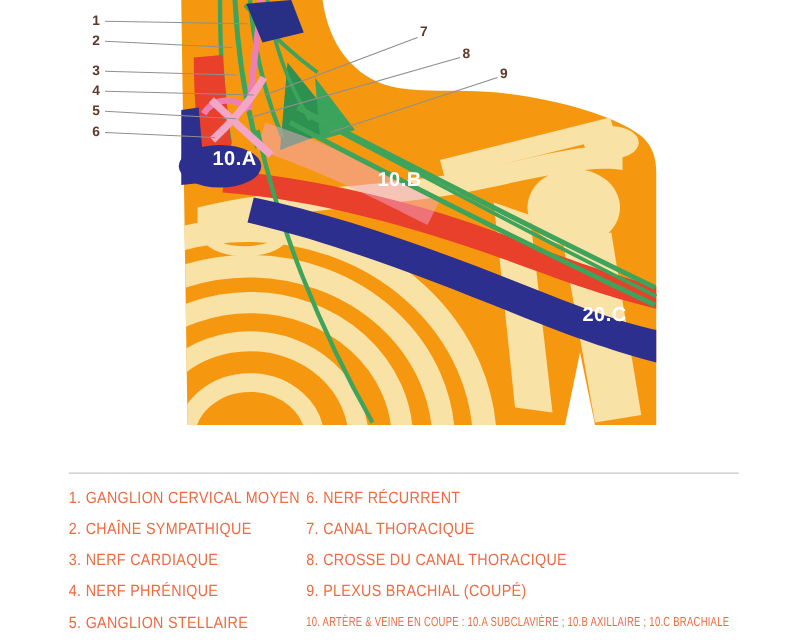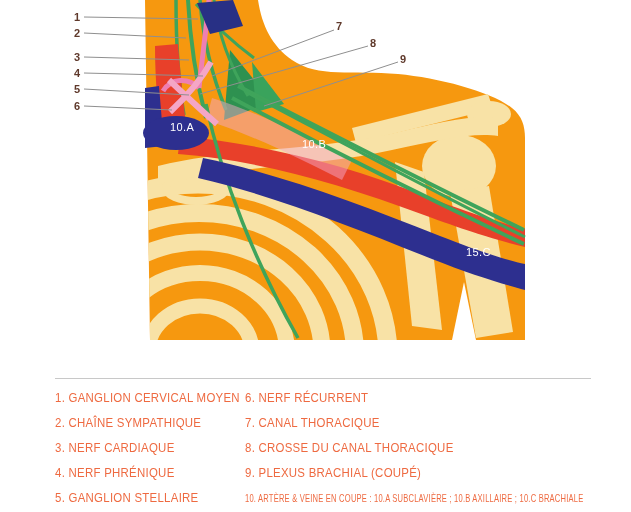--- a/index.html
+++ b/index.html
@@ -10,21 +10,21 @@
 
   
   .callout { position:absolute; font-size:11px; font-weight:bold; color:#5f392b;
              width:14px; text-align:right; line-height:14px; }
   .c1{left:66px;top:10px} .c2{left:66px;top:26px} .c3{left:66px;top:50px}
   .c4{left:66px;top:66px} .c5{left:66px;top:82px} .c6{left:66px;top:99px}
   .c7{left:336px;top:19px;text-align:left} .c8{left:370px;top:36px;text-align:left}
   .c9{left:400px;top:52px;text-align:left}
 
   
-  .vlabel { position:absolute; color:#ffffff; font-size:11px; font-weight:normal;
+  .vlabel { position:absolute; color:#ffffff; font-size:16px; font-weight:bold;
             letter-spacing:.4px; line-height:11px; }
   .va{left:170px;top:122px} .vb{left:302px;top:139px} .vc{left:466px;top:247px}
 
   
   .divider { position:absolute; left:55px; top:378px; width:536px; height:0;
              border:none; border-top:1px solid #c8c8c8; }
   .legend-col { position:absolute; top:390px; }
   .legend-left { left:55px; }
   .legend-right { left:245px; }
   .legend-item { height:25px; font-size:13px; color:#ee6a41; letter-spacing:.3px;
@@ -121,21 +121,21 @@
   <span class="callout c3">3</span>
   <span class="callout c4">4</span>
   <span class="callout c5">5</span>
   <span class="callout c6">6</span>
   <span class="callout c7">7</span>
   <span class="callout c8">8</span>
   <span class="callout c9">9</span>
 
   <span class="vlabel va">10.A</span>
   <span class="vlabel vb">10.B</span>
-  <span class="vlabel vc">15.C</span>
+  <span class="vlabel vc">20.C</span>
 
   <hr class="divider">
 
   <div class="legend-col legend-left">
     <div class="legend-item">1. GANGLION CERVICAL MOYEN</div>
     <div class="legend-item">2. CHAÎNE SYMPATHIQUE</div>
     <div class="legend-item">3. NERF CARDIAQUE</div>
     <div class="legend-item">4. NERF PHRÉNIQUE</div>
     <div class="legend-item">5. GANGLION STELLAIRE</div>
   </div>

